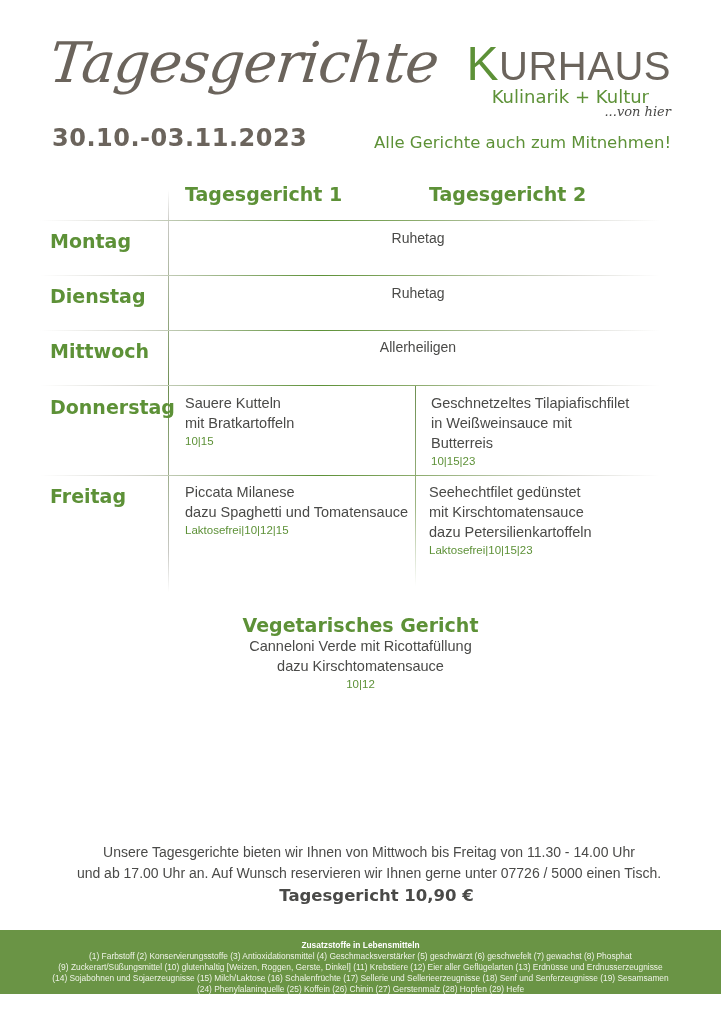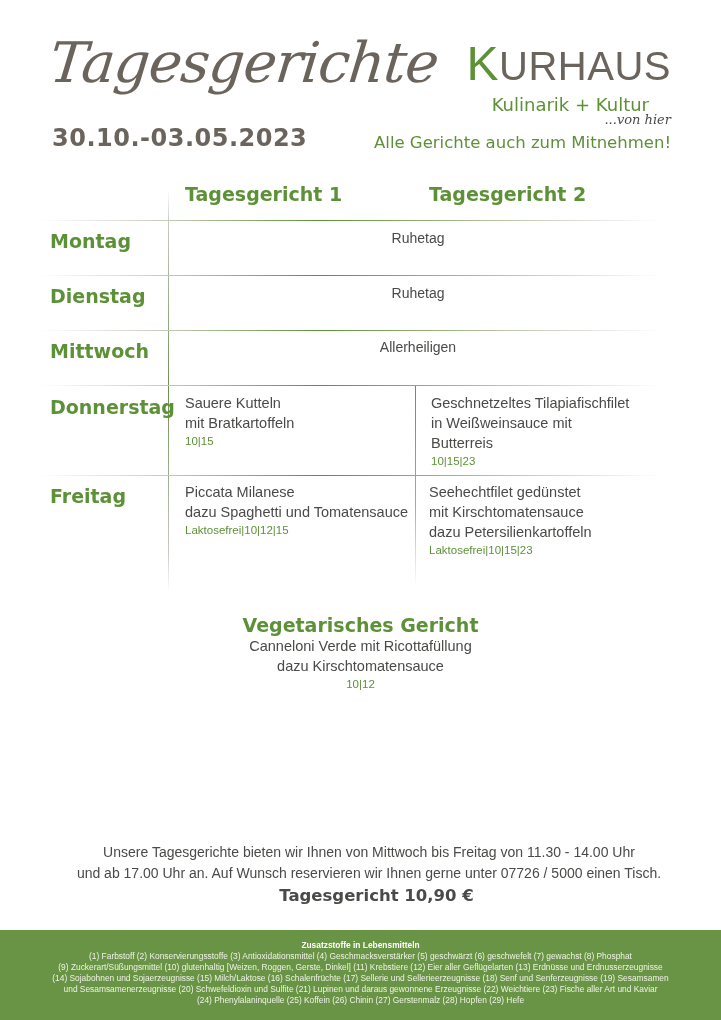--- a/index.html
+++ b/index.html
@@ -14,21 +14,21 @@
     }
     .date {
       position: absolute; left: 52px; top: 124px;
       font-family: "DejaVu Sans", sans-serif; font-weight: bold;
       font-size: 24px; color: #6b645c; letter-spacing: 0.5px;
     }
 
     .logo { position: absolute; right: 50px; top: 44px; text-align: right; }
     .logo-main { font-family: "Liberation Sans", sans-serif; font-size: 40px; color: #6b645c; line-height: 40px; letter-spacing: 0.5px; }
     .logo-main .k { color: #5d9137; font-size: 48px; }
-    .logo-sub { font-family: "DejaVu Sans", sans-serif; font-size: 18px; color: #5d9137; margin-top: 8px; line-height: 22px; padding-right: 22px; }
+    .logo-sub { font-family: "DejaVu Sans", sans-serif; font-size: 18px; color: #5d9137; margin-top: 0px; line-height: 22px; padding-right: 22px; }
     .logo-tag { font-family: "DejaVu Serif", serif; font-style: italic; font-size: 13px; color: #4a4a48; margin-top: -4px; }
 
     .takeaway {
       position: absolute; right: 50px; top: 133px;
       font-family: "DejaVu Sans", sans-serif; font-size: 16.5px; color: #5d9137;
     }
 
     .col-head {
       position: absolute; top: 183px;
       font-family: "DejaVu Sans", sans-serif; font-weight: bold;
@@ -63,29 +63,29 @@
     .veg { position: absolute; left: 0; width: 721px; top: 614px; text-align: center; }
     .veg-title { font-family: "DejaVu Sans", sans-serif; font-weight: bold; font-size: 19px; color: #5d9137; }
     .veg-line { font-family: "Liberation Sans", sans-serif; font-size: 14.5px; color: #4a4a48; line-height: 20px; text-align: center; }
     .veg .allergen { font-size: 11.5px; line-height: 16px; }
 
     .info { position: absolute; left: 0; width: 721px; top: 842px; text-align: center;
       font-family: "Liberation Sans", sans-serif; font-size: 14px; line-height: 21px; color: #4a4a48; padding-left: 17px; }
     .price { position: absolute; left: 0; width: 721px; top: 886px; text-align: center;
       font-family: "DejaVu Sans", sans-serif; font-weight: bold; font-size: 16.5px; color: #4a4a48; padding-left: 32px; }
 
-    .footer { position: absolute; left: 0; top: 930px; width: 721px; height: 90px; background: #6a9445;
+    .footer { position: absolute; left: 0; top: 930px; width: 721px; height: 64px; background: #6a9445;
       text-align: center; color: #eef3e6; font-family: "Liberation Sans", sans-serif; font-size: 8.4px; line-height: 11px; padding-top: 10px; }
     .footer-title { font-weight: bold; color: #ffffff; }
   </style>
 </head>
 <body>
 
 <h1 class="title">Tagesgerichte</h1>
-<div class="date">30.10.-03.05.2023</div>
+<div class="date">30.10.-03.11.2023</div>
 
 <div class="logo">
   <div class="logo-main"><span class="k">K</span><span>URHAUS</span></div>
   <div class="logo-sub">Kulinarik + Kultur</div>
   <div class="logo-tag">...von hier</div>
 </div>
 
 <div class="takeaway">Alle Gerichte auch zum Mitnehmen!</div>
 
 <div class="col-head c1">Tagesgericht 1</div>
@@ -146,15 +146,14 @@
   <div>Unsere Tagesgerichte bieten wir Ihnen von Mittwoch bis Freitag von 11.30 - 14.00 Uhr</div>
   <div>und ab 17.00 Uhr an. Auf Wunsch reservieren wir Ihnen gerne unter 07726 / 5000 einen Tisch.</div>
 </div>
 <div class="price">Tagesgericht 10,90 €</div>
 
 <div class="footer">
   <div class="footer-title">Zusatzstoffe in Lebensmitteln</div>
   <div>(1) Farbstoff (2) Konservierungsstoffe (3) Antioxidationsmittel (4) Geschmacksverstärker (5) geschwärzt (6) geschwefelt (7) gewachst (8) Phosphat</div>
   <div>(9) Zuckerart/Süßungsmittel (10) glutenhaltig [Weizen, Roggen, Gerste, Dinkel] (11) Krebstiere (12) Eier aller Geflügelarten (13) Erdnüsse und Erdnusserzeugnisse</div>
   <div>(14) Sojabohnen und Sojaerzeugnisse (15) Milch/Laktose (16) Schalenfrüchte (17) Sellerie und Sellerieerzeugnisse (18) Senf und Senferzeugnisse (19) Sesamsamen</div>
-  <div>und Sesamsamenerzeugnisse (20) Schwefeldioxin und Sulfite (21) Lupinen und daraus gewonnene Erzeugnisse (22) Weichtiere (23) Fische aller Art und Kaviar</div>
   <div>(24) Phenylalaninquelle (25) Koffein (26) Chinin (27) Gerstenmalz (28) Hopfen (29) Hefe</div>
 </div>
 
 </body></html>

